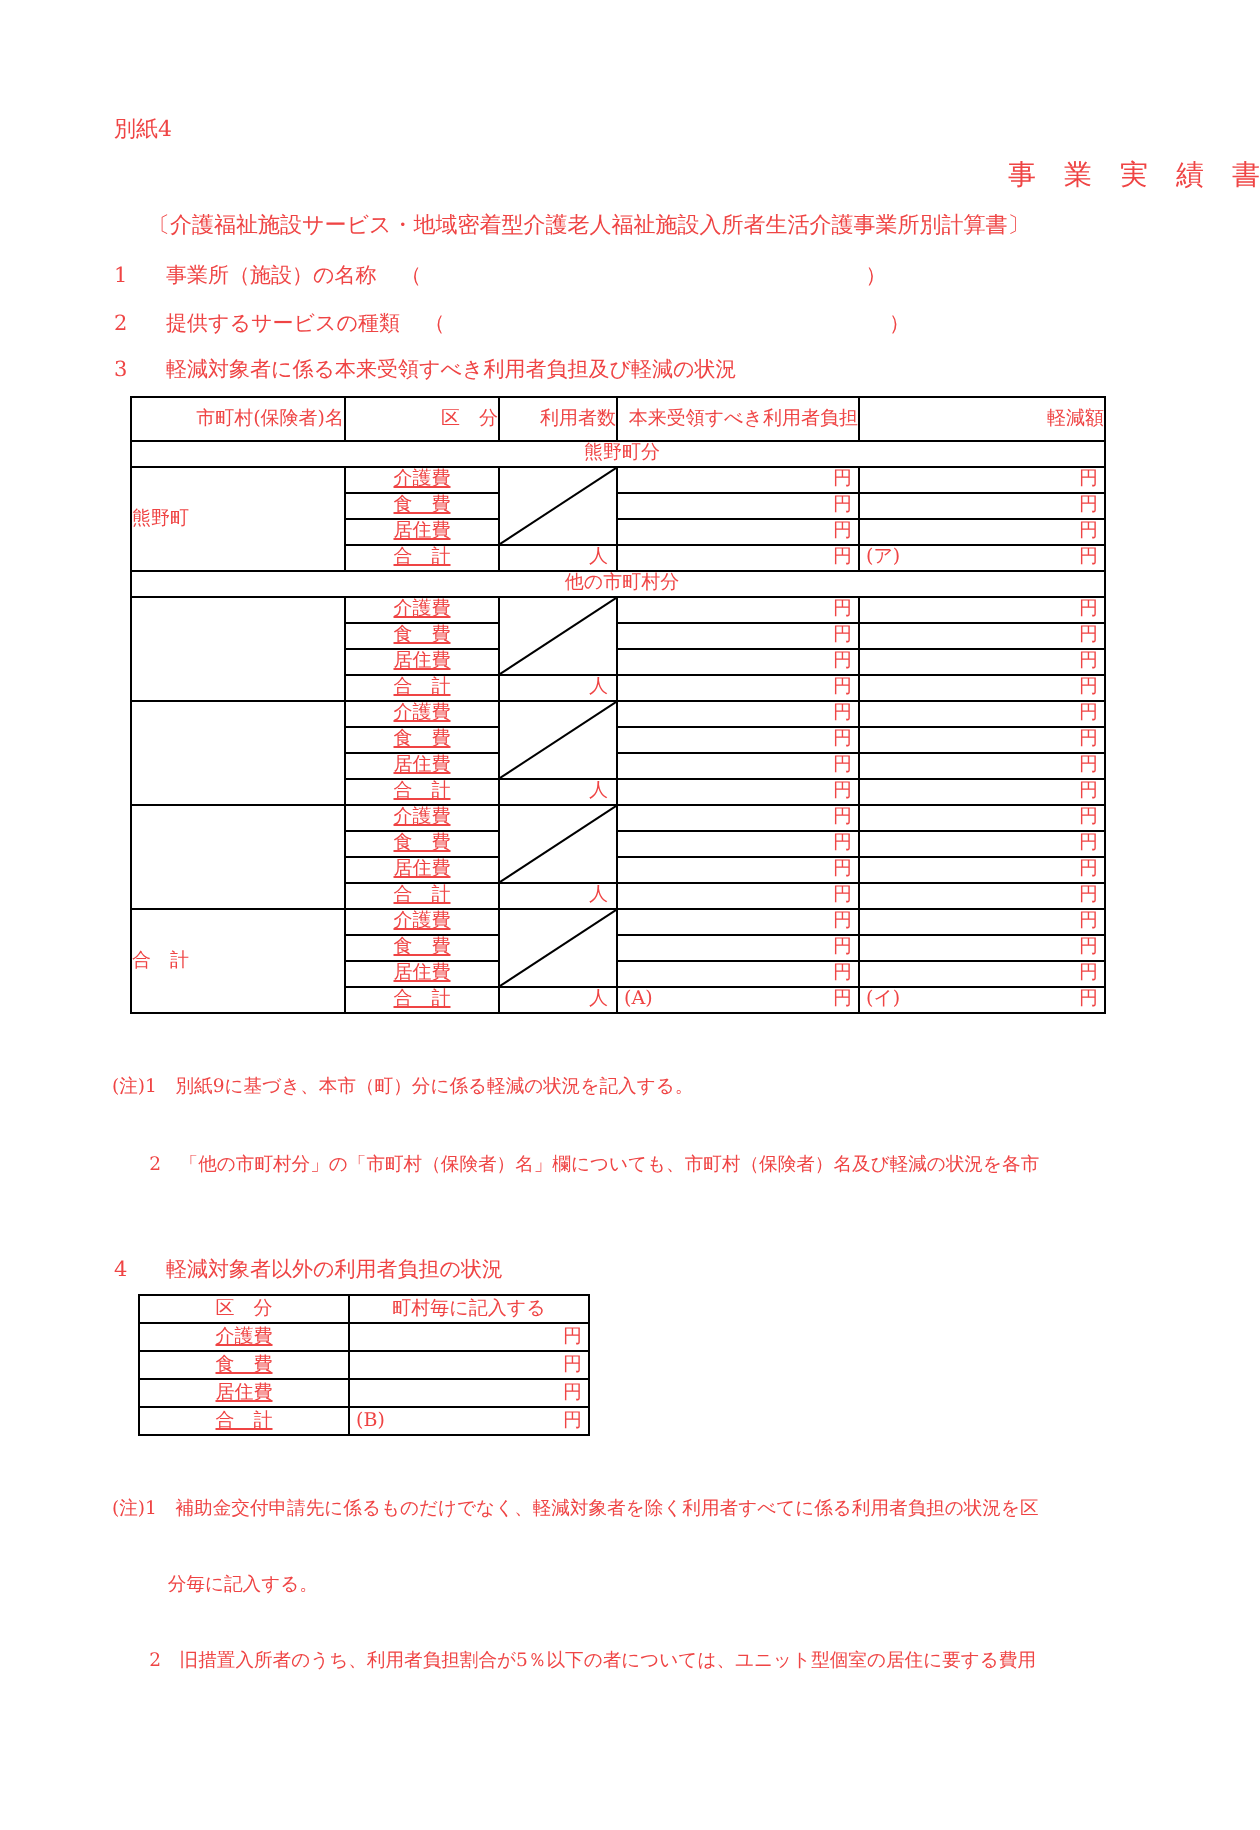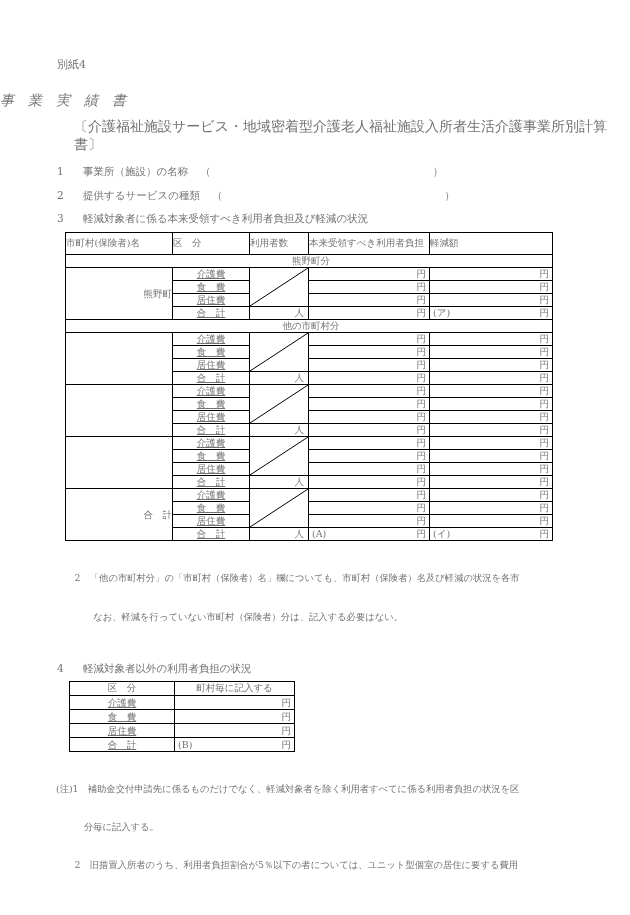--- a/index.html
+++ b/index.html
@@ -1,41 +1,41 @@
 <!DOCTYPE html>
 <html><head>
 <meta charset="utf-8">
 <style>
   html,body{margin:0;padding:0;background:#e8e8e8;}
   .page{
-    width:630px;height:915px;background:#ffffff;color:#737373;
+    width:630px;height:915px;background:#ffffff;color:#ef4444;
     font-family:"DejaVu Serif","Liberation Serif",serif;
     position:relative;overflow:hidden;margin:0 auto;
     box-sizing:border-box;padding-top:57px;
   }
   .attach{margin-left:57px;font-size:11px;}
-  .title{text-align:left;font-size:14px;margin-top:20px;font-style:italic;}
-  .subtitle{margin-left:74px;font-size:14px;margin-top:8px;}
+  .title{text-align:right;font-size:14px;margin-top:7px;}
+  .subtitle{margin-left:74px;font-size:11px;margin-top:8px;}
   .row{display:flex;align-items:baseline;margin-left:57px;font-size:10.5px;}
   .row .no{width:14px;}
   .row .lbl{margin-left:12px;}
   .parenfield{margin-left:12px;display:flex;align-items:baseline;}
   .fill{display:inline-block;width:222px;}
   .heading{display:flex;align-items:baseline;margin-left:57px;font-size:10.5px;}
   .heading .no{width:14px;}
   .heading .lbl{margin-left:12px;}
   table{border-collapse:collapse;table-layout:fixed;}
   td,th{border:1px solid #000;padding:0;font-size:9.5px;font-weight:normal;overflow:hidden;}
   .t3{margin:6px 0 0 65px;}
   .t3 .c1{width:106px;} .t3 .c2{width:76px;} .t3 .c3{width:58px;}
   .t3 .c4{width:120px;} .t3 .c5{width:122px;}
-  .t3 th{height:21px;text-align:left;}
+  .t3 th{height:21px;text-align:right;}
   .t3 td{height:12px;line-height:12px;}
   .band{text-align:center;padding-left:4px;height:13px;}
-  .namecell{text-align:right;vertical-align:middle;}
+  .namecell{text-align:left;vertical-align:middle;}
   .catcell{text-align:center;text-decoration:underline;}
   .diagcell{position:relative;padding:0;}
   .diagcell svg{position:absolute;left:0;top:0;width:100%;height:100%;display:block;}
   .personcell{text-align:right;padding-right:4px;}
   .amt{padding:0;}
   .amt .inner{display:flex;justify-content:space-between;padding:0 3px;}
   .t4{margin:5px 0 0 69px;}
   .t4 .c1{width:105px;} .t4 .c2{width:120px;}
   .t4 th{height:13px;text-align:center;}
   .t4 td{height:13px;line-height:13px;}
@@ -437,22 +437,22 @@
             <div class="inner">
               <span>(イ)</span>
               <span>円</span>
             </div>
           </td>
     </tr>
   </tbody>
     </table>
 
   <div class="notes">
+    <div>(注)1　別紙9に基づき、本市（町）分に係る軽減の状況を記入する。</div>
     <div>　　2　「他の市町村分」の「市町村（保険者）名」欄についても、市町村（保険者）名及び軽減の状況を各市</div>
-    <div>　　　　なお、軽減を行っていない市町村（保険者）分は、記入する必要はない。</div>
   </div>
 
   <div class="heading mt13">
     <span class="no">4</span>
     <span class="lbl">軽減対象者以外の利用者負担の状況</span>
   </div>
 
   <table class="t4">
     <colgroup>
         <col class="c1">

